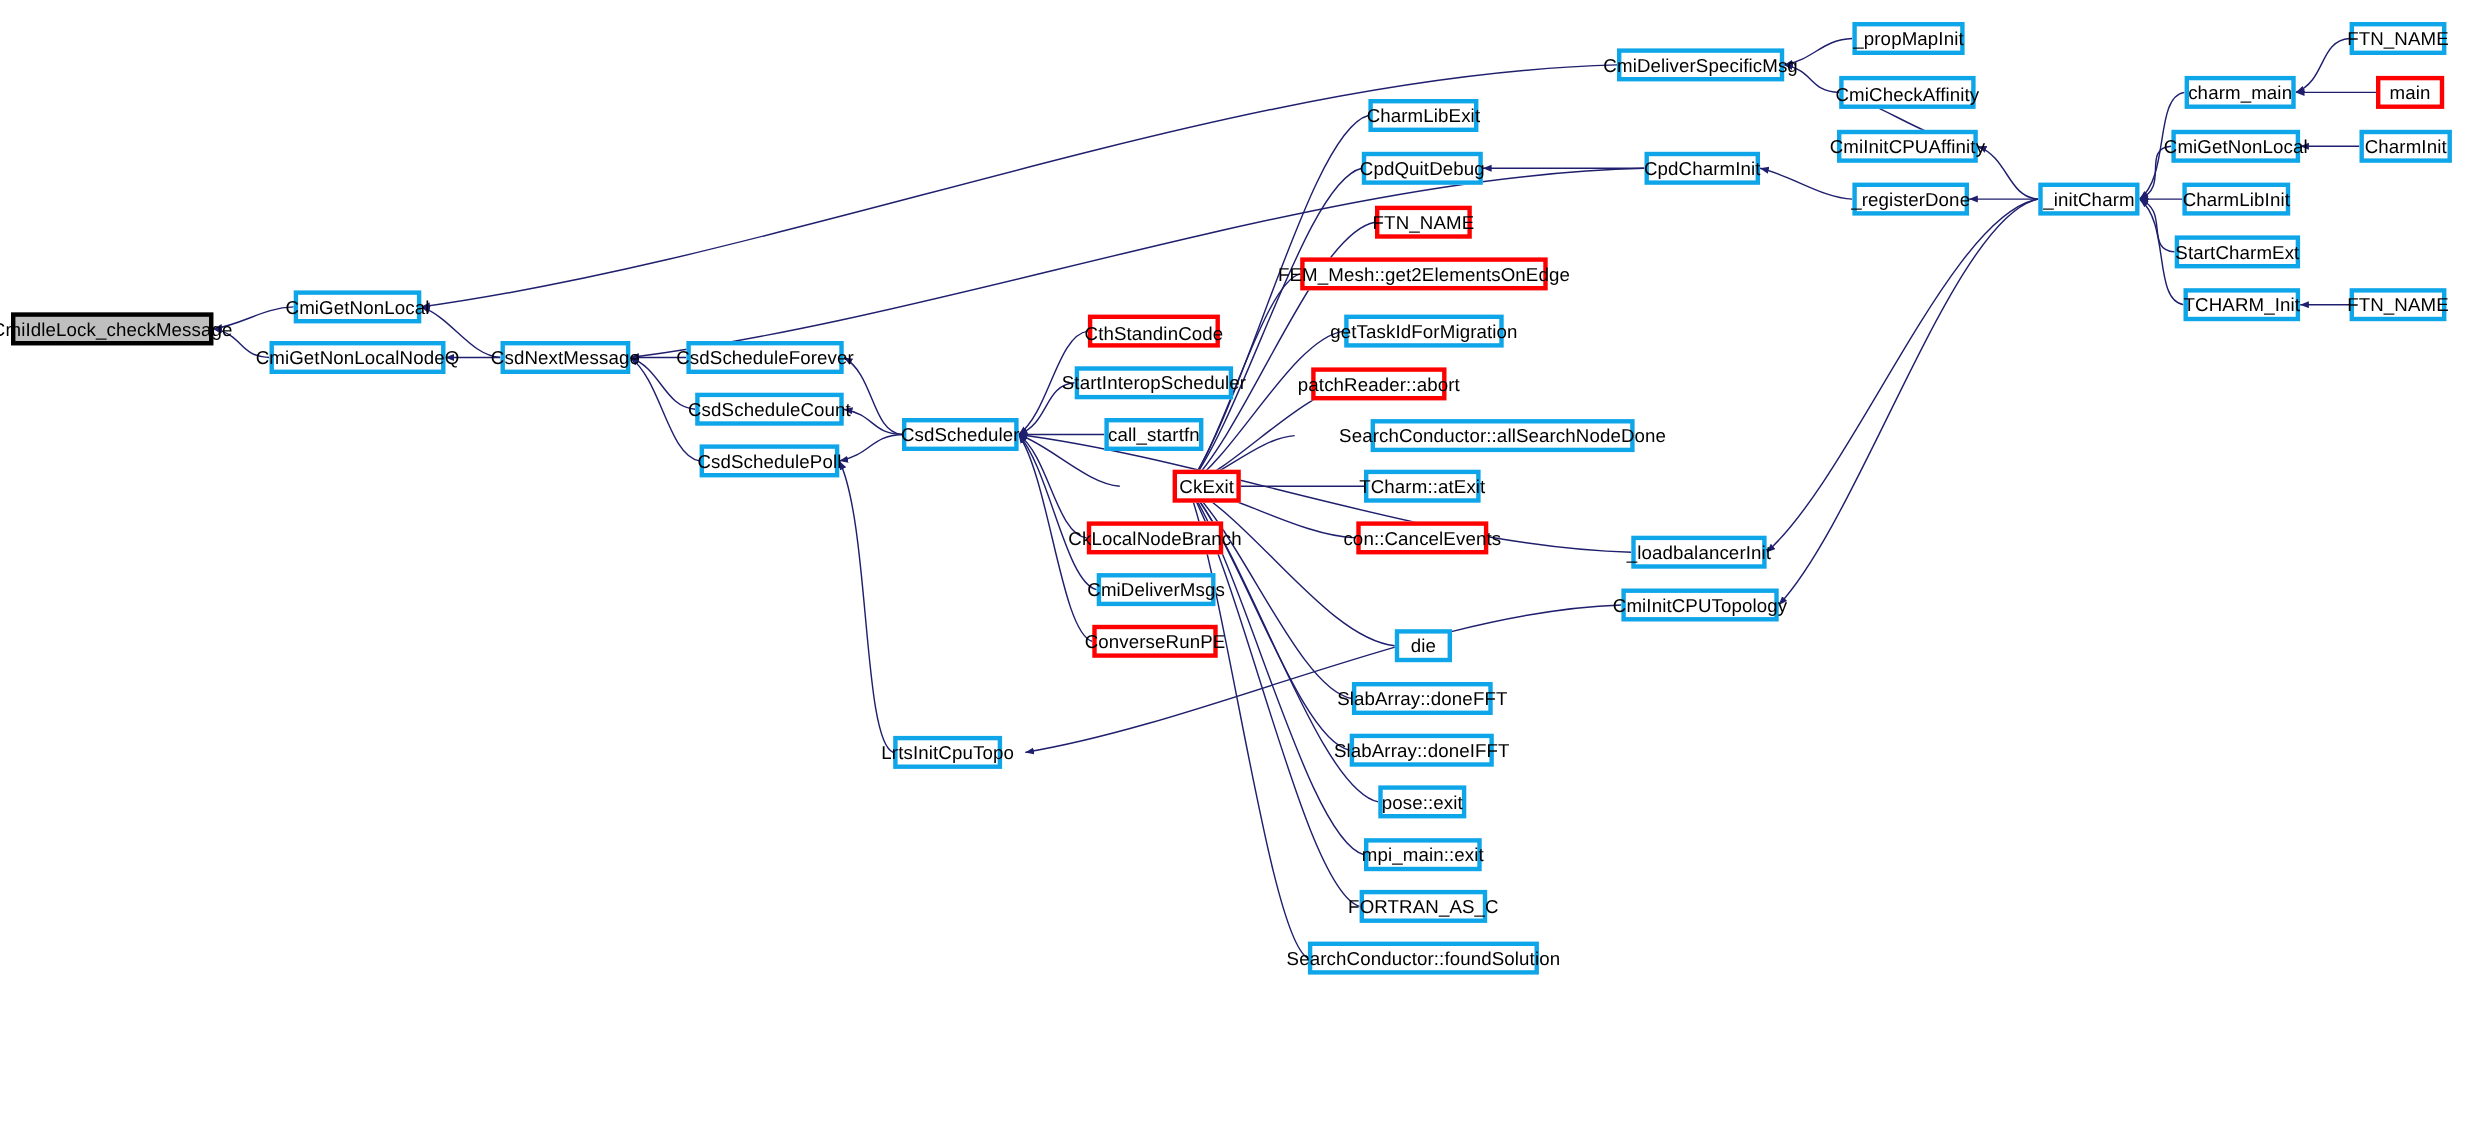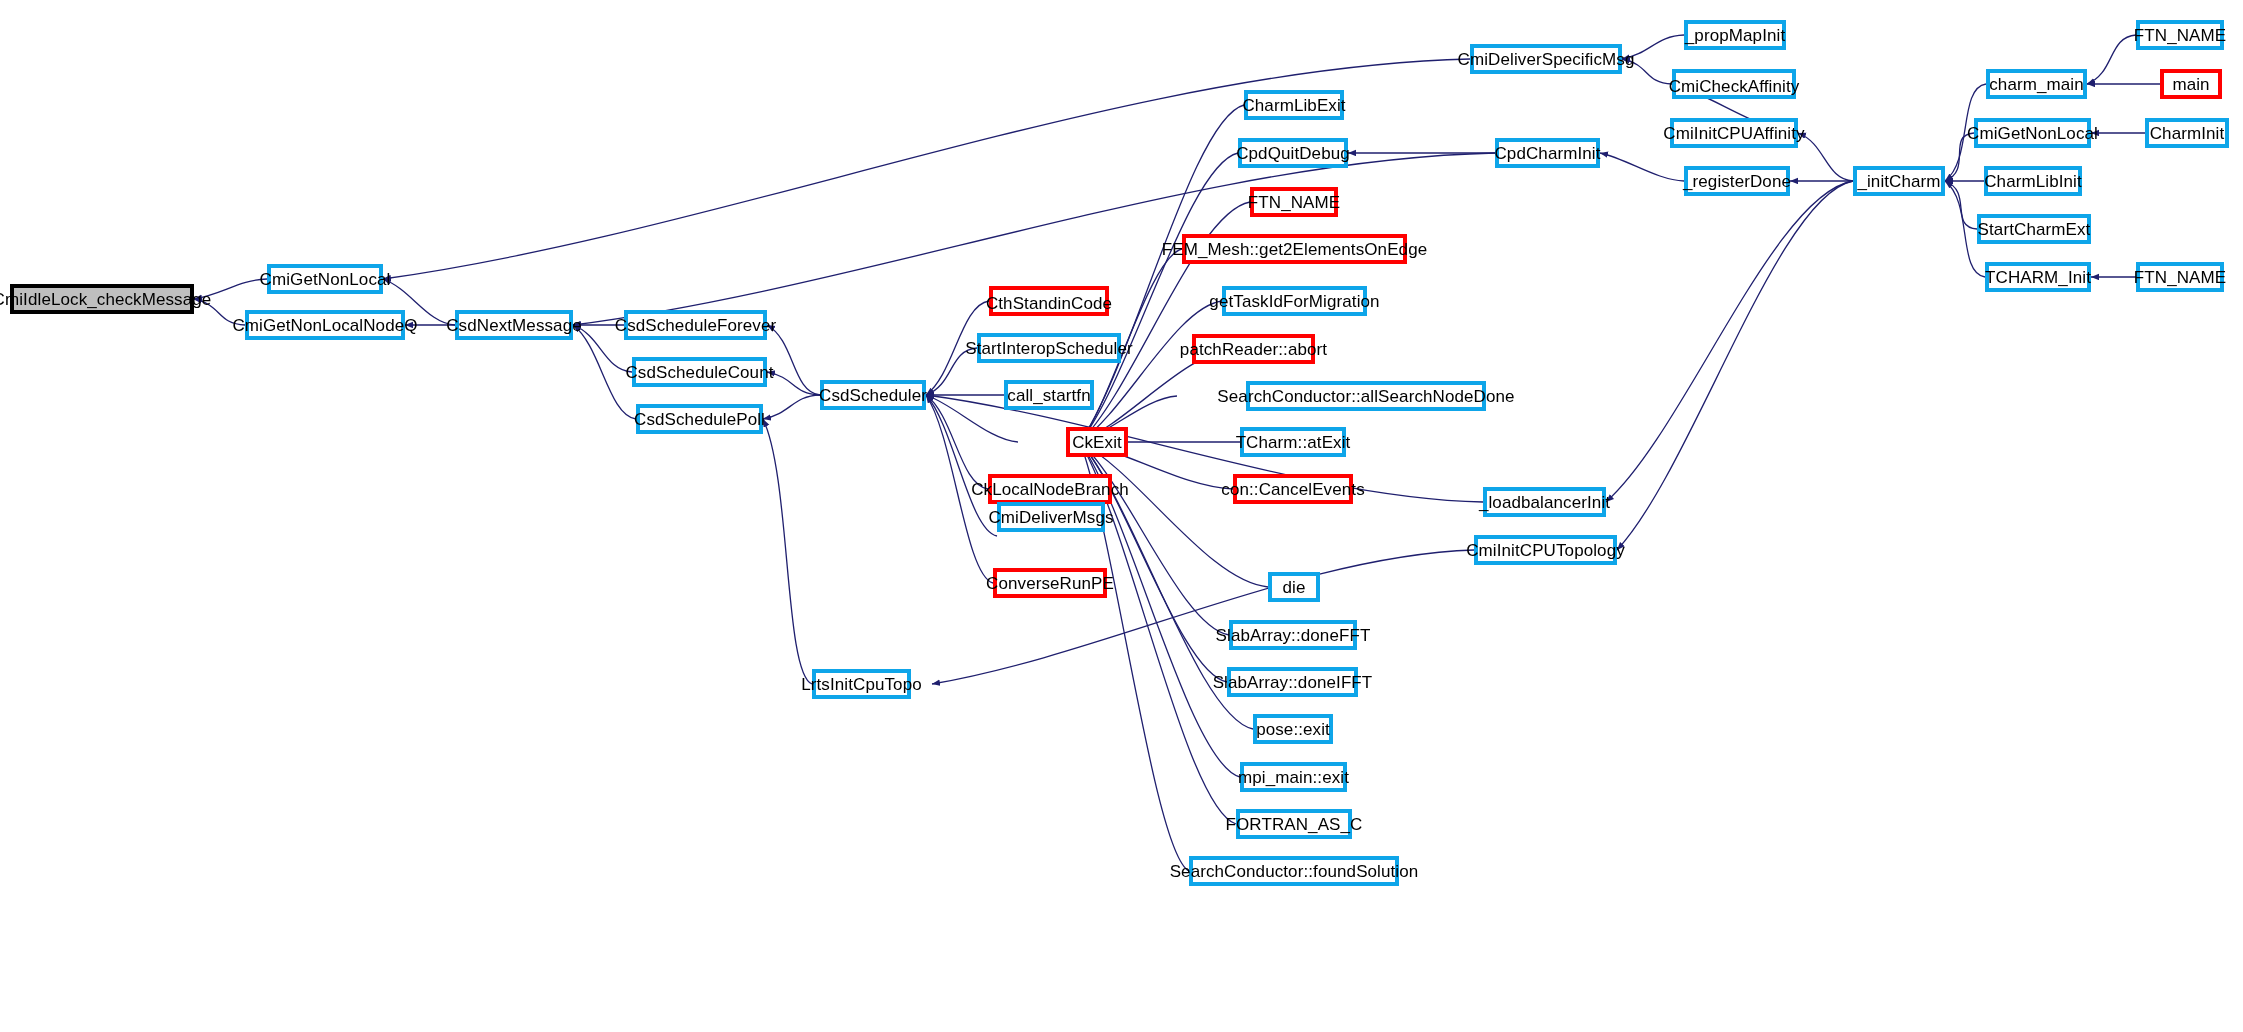--- a/index.html
+++ b/index.html
@@ -129,21 +129,21 @@
       </div>
       <div class="node" style="left: 1004px; top: 380px; width: 90px;">
         <span class="lbl">call_startfn</span>
       </div>
       <div class="node red" style="left: 1018px; top: 427px; width: 62px; margin-left: 48px;">
         <span class="lbl">CkExit</span>
       </div>
       <div class="node red" style="left: 988px; top: 474px; width: 124px;">
         <span class="lbl">CkLocalNodeBranch</span>
       </div>
-      <div class="node" style="left: 997px; top: 502px; width: 108px;">
+      <div class="node" style="left: 997px; top: 521px; width: 108px;">
         <span class="lbl">CmiDeliverMsgs</span>
       </div>
       <div class="node red" style="left: 993px; top: 568px; width: 114px;">
         <span class="lbl">ConverseRunPE</span>
       </div>
       <div class="node" style="left: 1244px; top: 90px; width: 100px;">
         <span class="lbl">CharmLibExit</span>
       </div>
       <div class="node" style="left: 1238px; top: 138px; width: 110px;">
         <span class="lbl">CpdQuitDebug</span>

